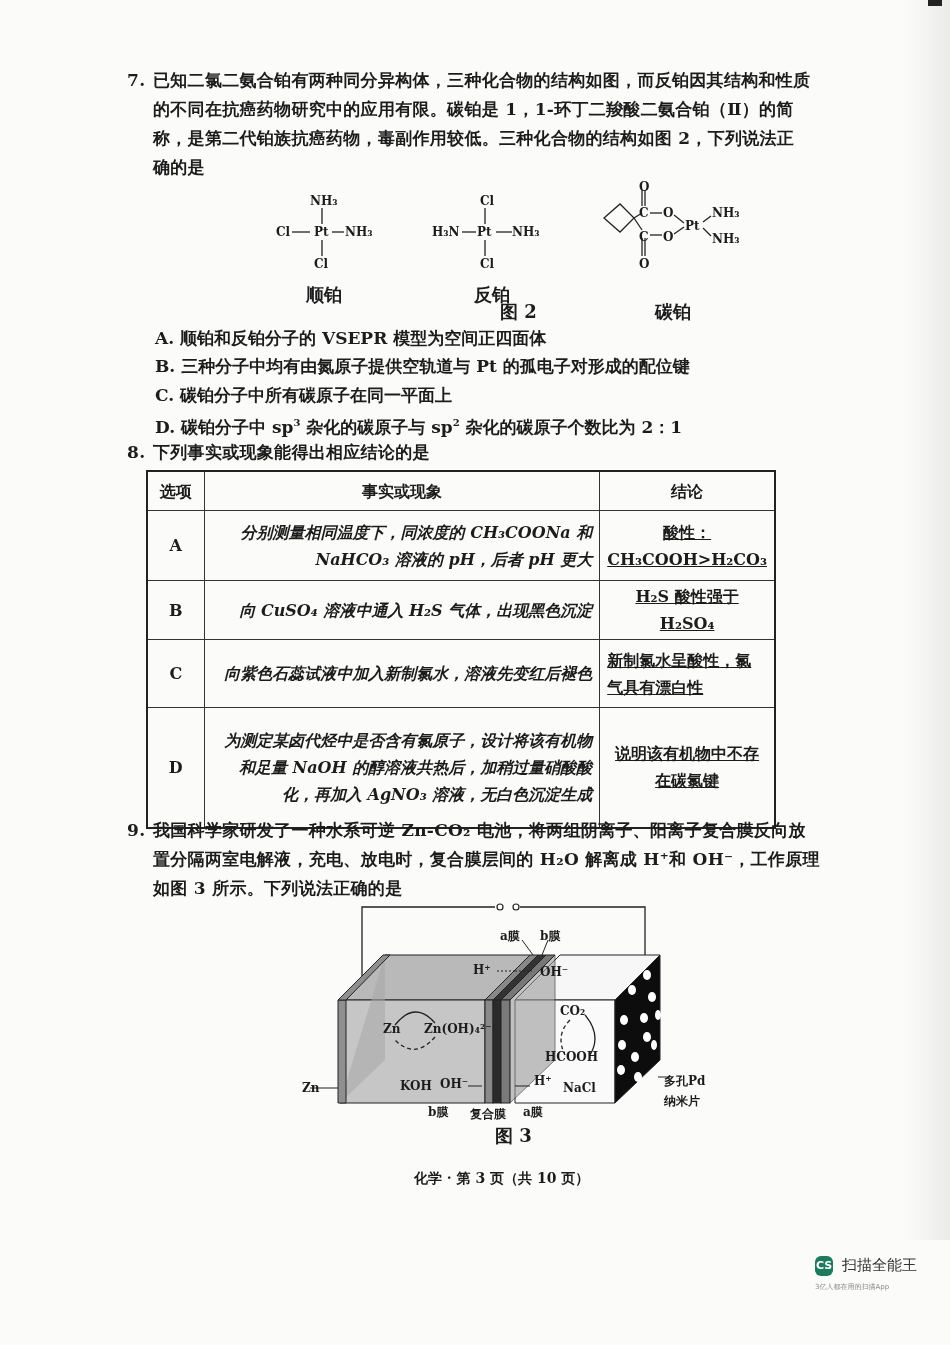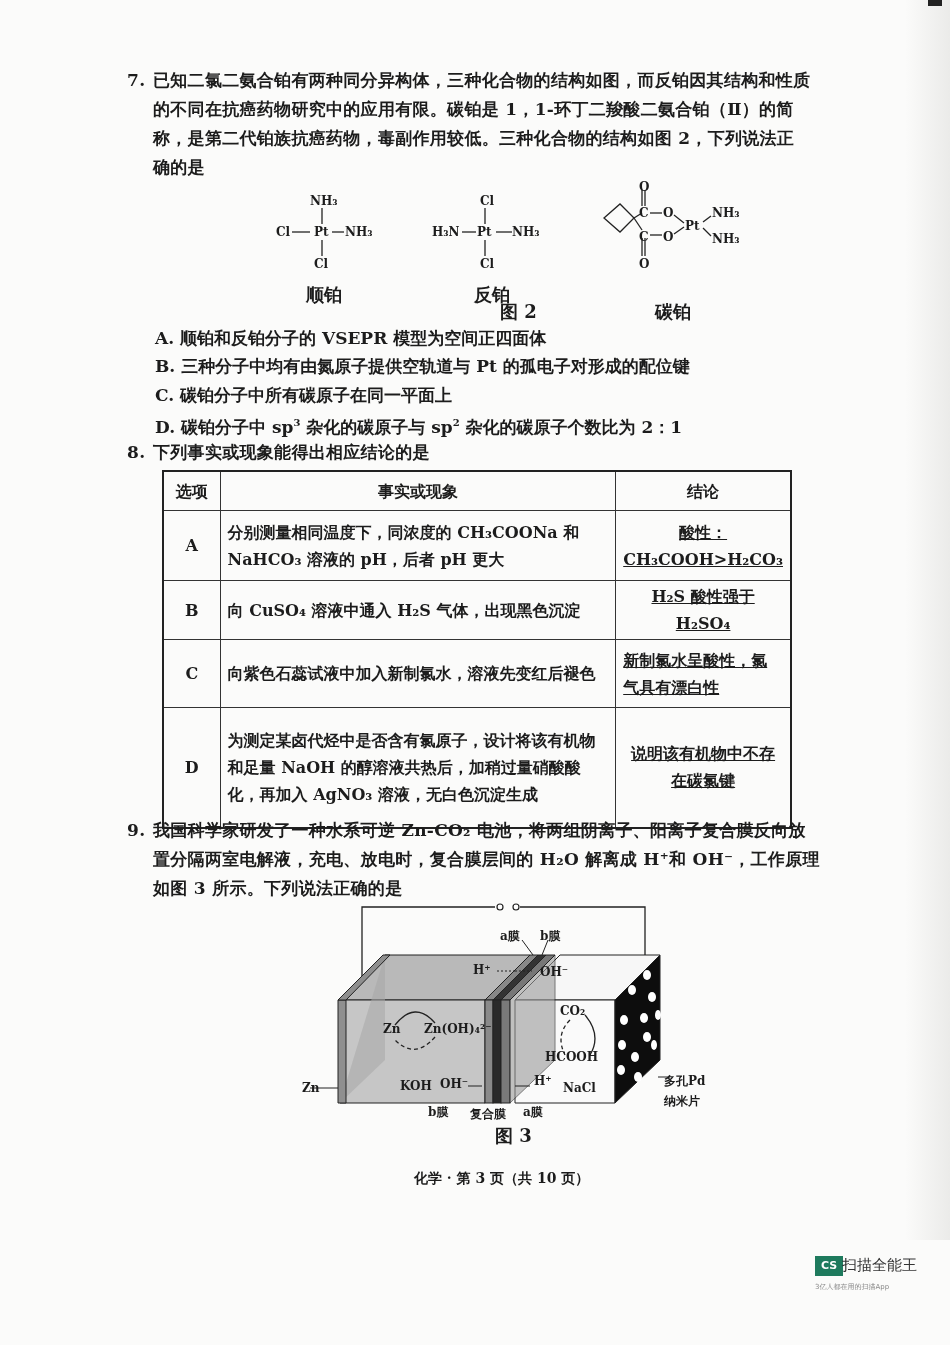--- a/index.html
+++ b/index.html
@@ -13,31 +13,31 @@
     background:linear-gradient(to right, rgba(240,240,238,0), rgba(228,228,226,0.7)); }
   .corner-mark { position:absolute; right:8px; top:0; width:14px; height:6px; background:#222; }
   .q { position:absolute; font-size:17px; line-height:29px; font-weight:bold; letter-spacing:0.3px; }
   .q .num { position:absolute; left:-26px; top:0; }
   .opt { position:absolute; left:155px; font-size:17px; font-weight:bold; line-height:28px; }
   sub, sup { font-size:10px; } sup { vertical-align:7px; }
   .chem { position:absolute; font-size:12px; font-weight:bold; }
   .caption { position:absolute; font-size:18px; font-weight:bold; }
 
   table.q8 { position:absolute; left:146px; top:470px; width:630px; border-collapse:collapse;
-    font-size:16px; font-weight:bold;margin-left:16px; }
+    font-size:16px; font-weight:bold; }
   table.q8 td, table.q8 th { border:1.5px solid #333; padding:2px 7px; line-height:27px; }
   table.q8 { border:2.5px solid #222; }
   table.q8 th { font-weight:bold; height:34px; text-align:center; }
   td.c1 { width:42px; text-align:center; }
-  td.c2 { width:385px; text-align:left; }
+  td.c2 { width:385px; text-align:right;font-style:italic; }
   td.c3 { text-align:center;text-decoration:underline; }
   td.c3.left { text-align:left; }
 
   .footer { position:absolute; left:414px; top:1170px; font-size:14px; font-weight:bold; }
-  .cs-logo { position:absolute; left:815px; top:1256px; width:28px; height:20px; border-radius:0;
+  .cs-logo { position:absolute; left:815px; top:1256px; width:18px; height:20px; border-radius:6px;
     background:#1e7a5d; color:#fff; font-size:11px; font-weight:bold; font-family:"DejaVu Sans",sans-serif;
     text-align:center; line-height:20px; }
   .cs-name { position:absolute; left:842px; top:1256px; font-size:15px; font-family:"DejaVu Sans",sans-serif; color:#333; }
   .cs-sub { position:absolute; left:815px; top:1282px; font-size:7px; font-family:"DejaVu Sans",sans-serif; color:#888; }
 </style>
 </head>
 <body>
 
 <div class="page-shade"></div>
 <div class="corner-mark"></div>

